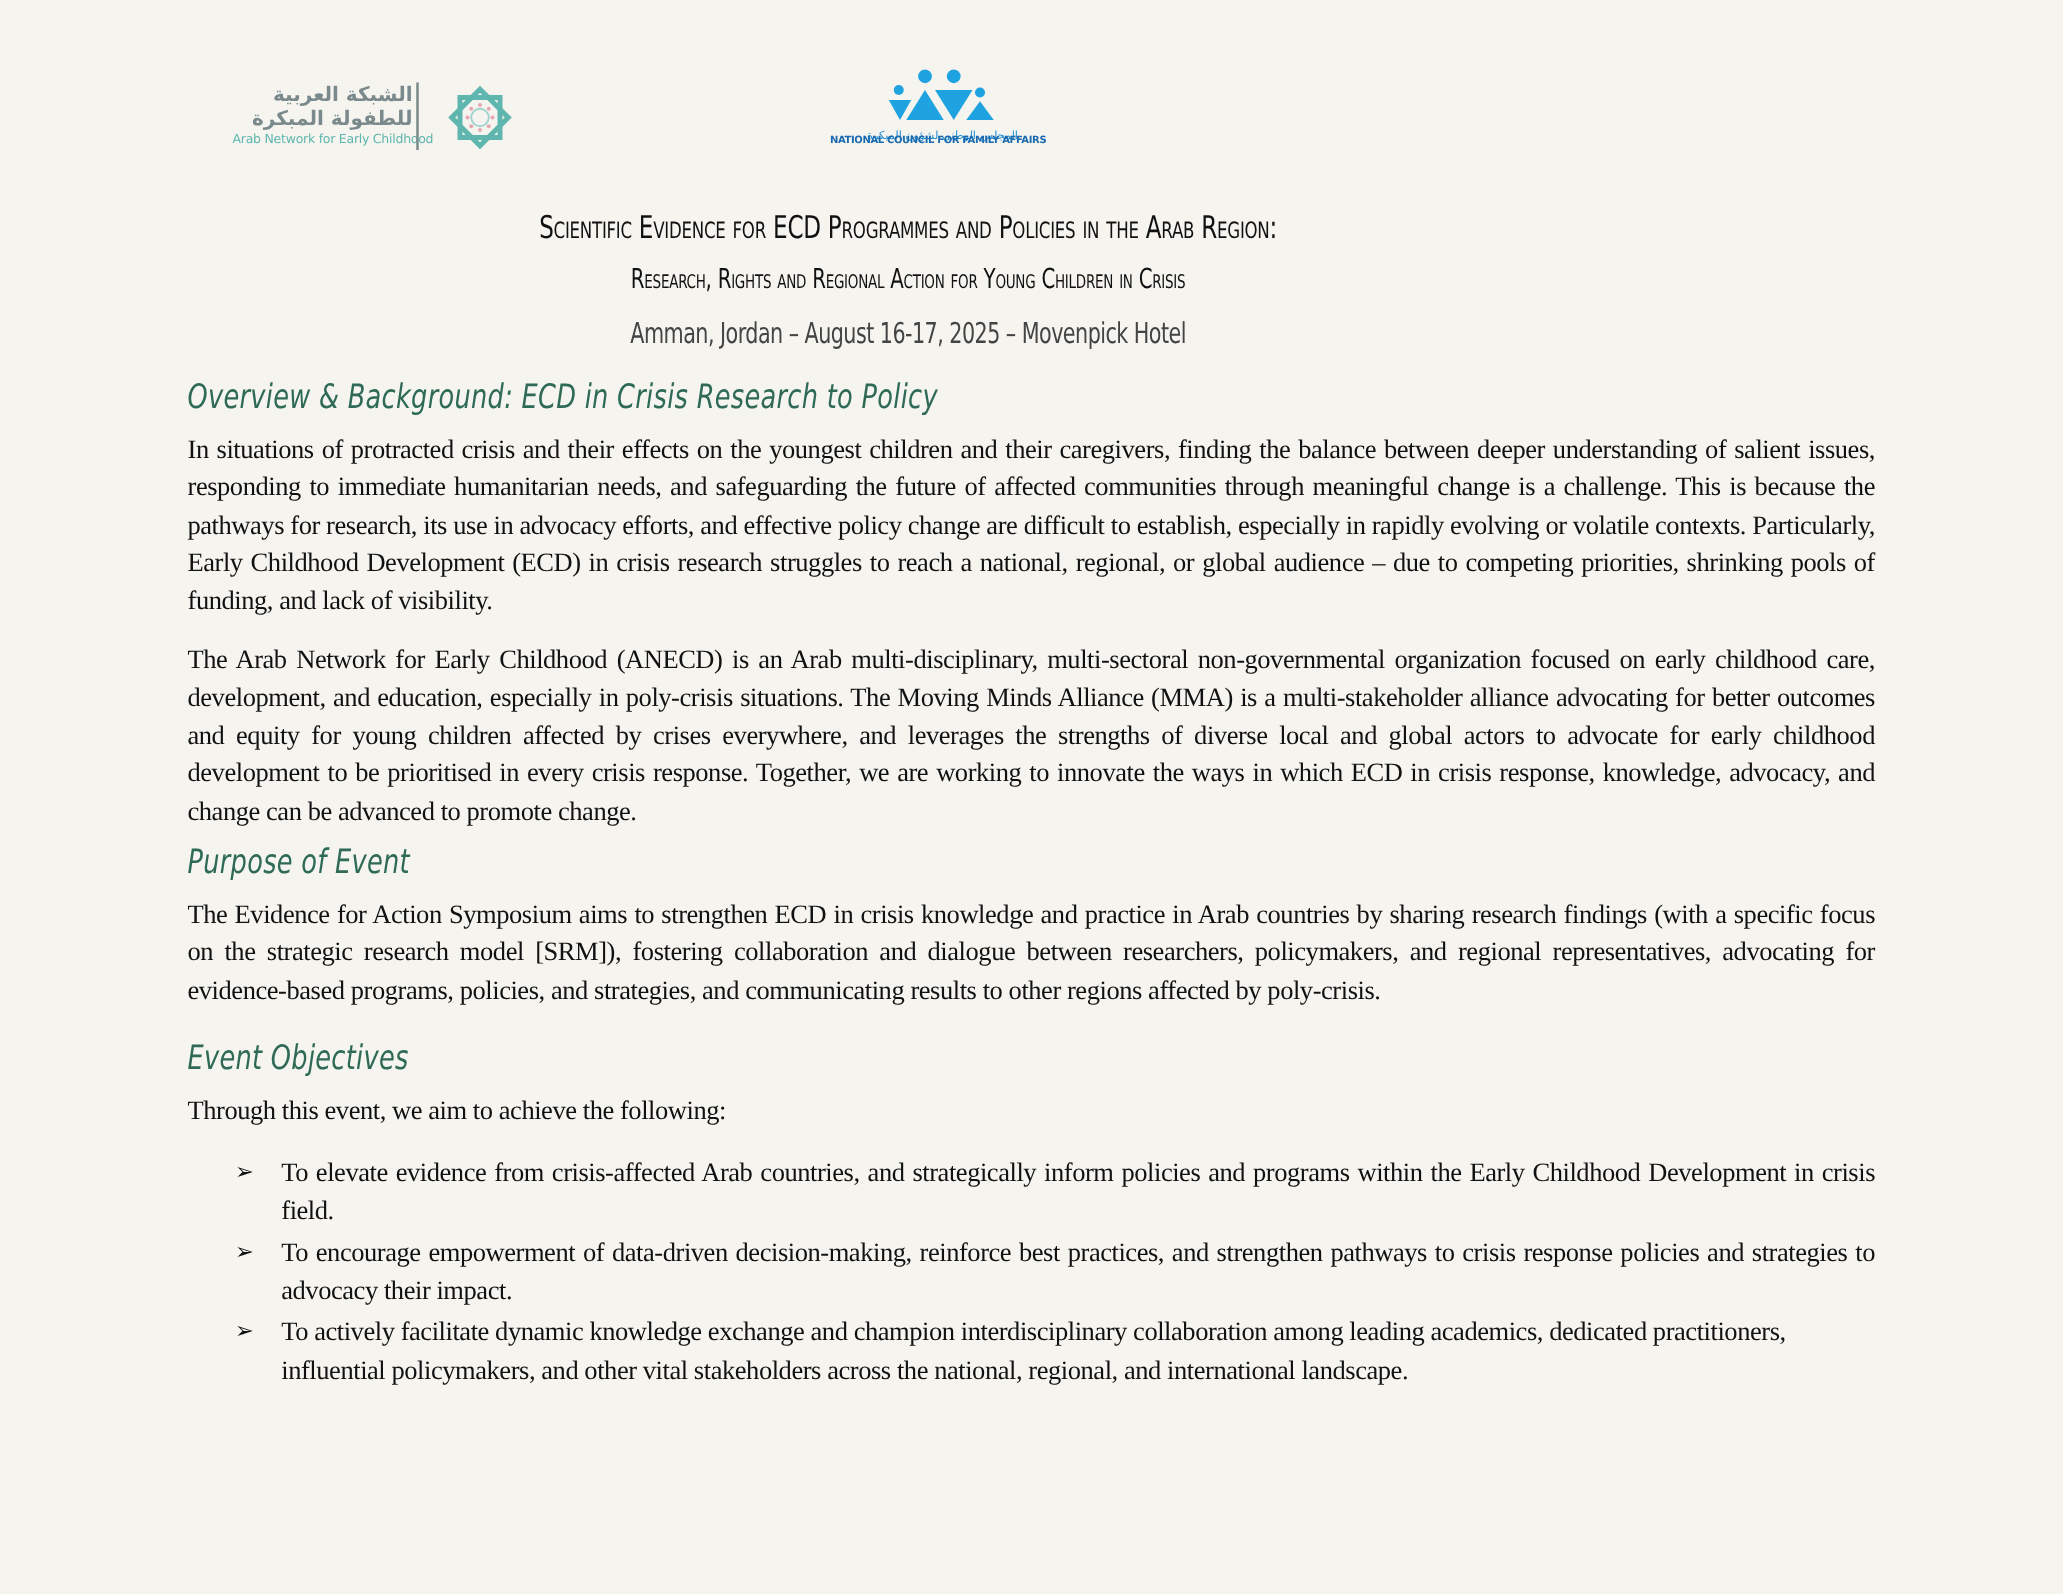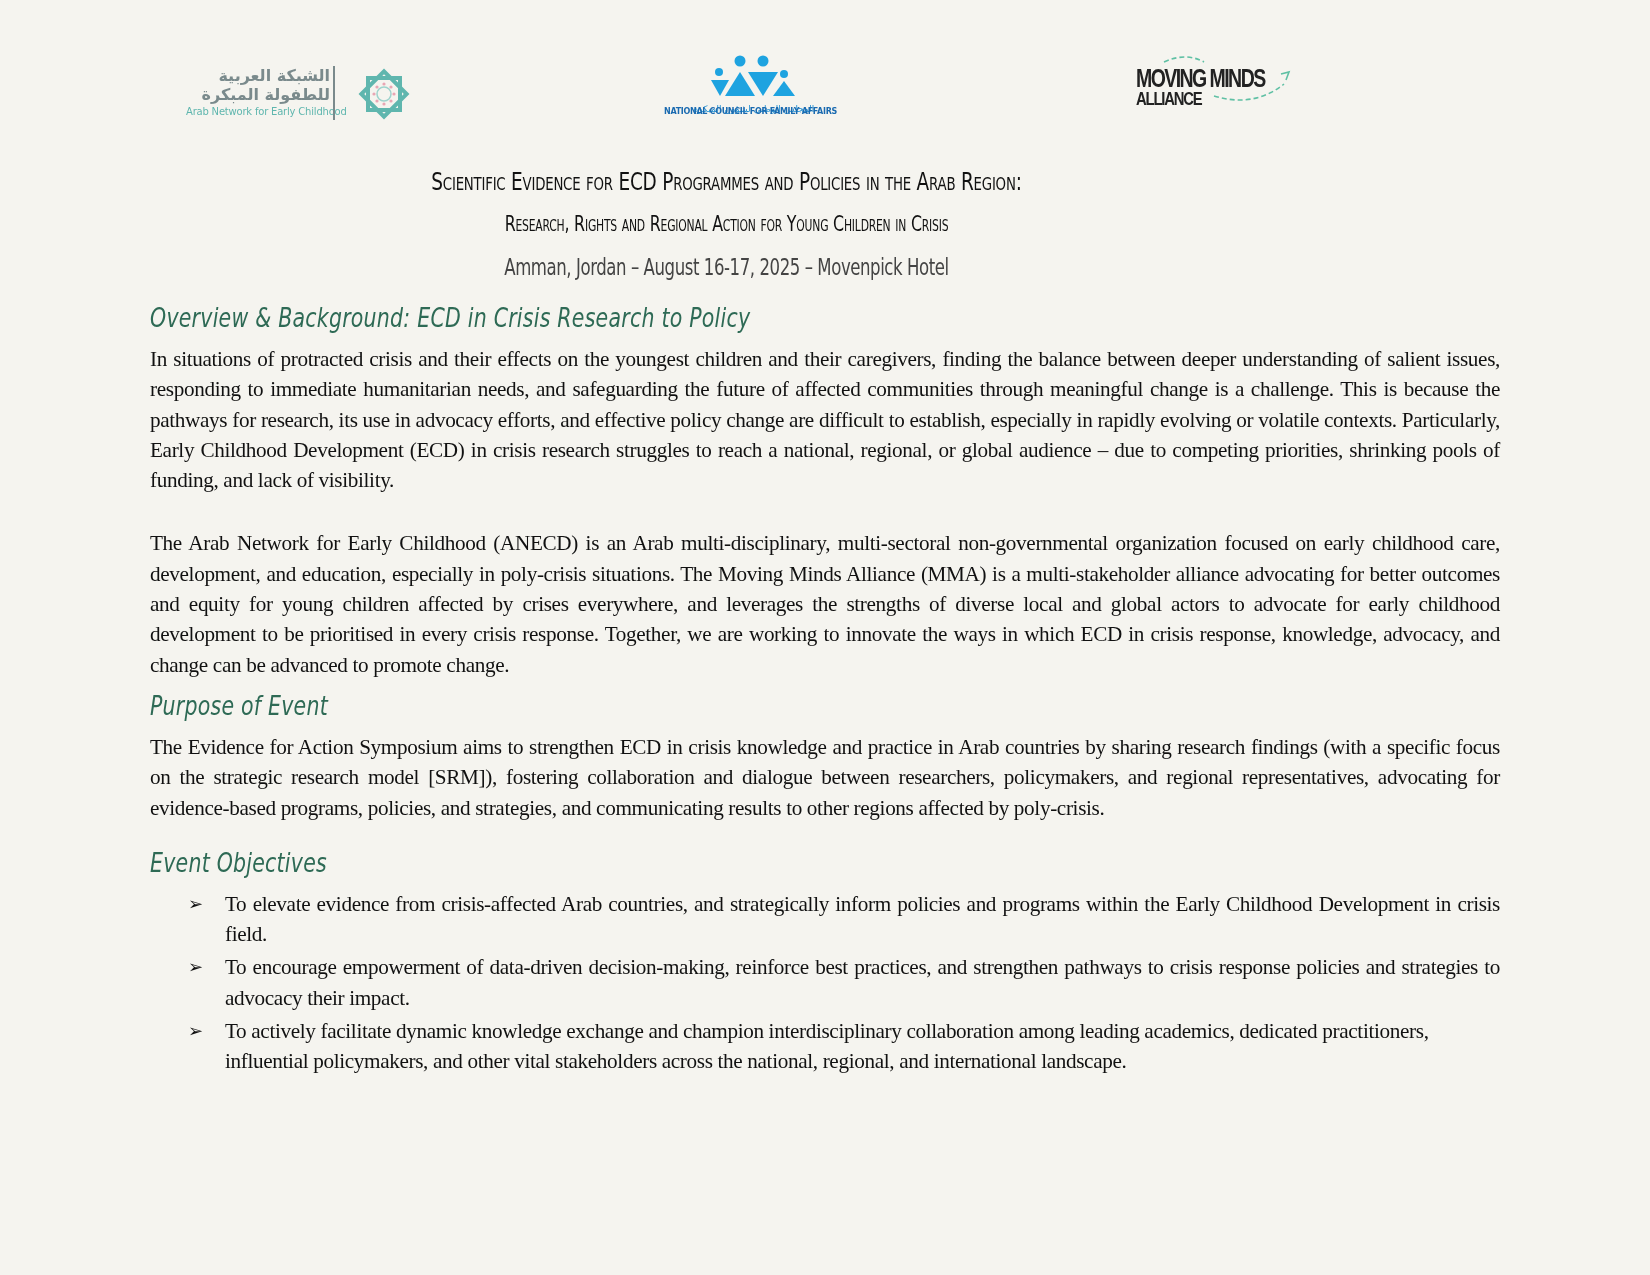--- a/index.html
+++ b/index.html
@@ -43,21 +43,21 @@
     .t-sub { font-family: "DejaVu Sans", sans-serif; font-variant: small-caps; font-size: 22px; color: #111;
       transform: scaleX(0.72); transform-origin: center; white-space: nowrap; line-height: 44px; letter-spacing: -0.3px; }
     .t-loc { font-family: "DejaVu Sans", sans-serif; font-size: 23px; color: #444;
       transform: scaleX(0.72); transform-origin: center; white-space: nowrap; line-height: 42px; letter-spacing: -0.6px; }
 
     .content { position: absolute; left: 150px; top: 298px; width: 1350px; }
     h2 { margin: 0; font-family: "DejaVu Sans", sans-serif; font-weight: normal; font-style: italic; color: #2e6a55;
       font-size: 27px; transform: scaleX(0.76); transform-origin: left; white-space: nowrap; letter-spacing: 0.3px; line-height: 40px; }
     p { margin: 0; font-size: 21.2px; line-height: 30.3px; text-align: justify; letter-spacing: -0.35px; }
     .sec1 h2 { margin-bottom: 6px; }
-    .p1 { margin-bottom: 33px; }
+    .p1 { margin-bottom: 17px; }
     .sec2 { margin-top: 6px; }
     .sec2 h2 { margin-bottom: 6px; }
     .sec3 { margin-top: 20px; }
     .sec3 h2 { margin-bottom: 6px; }
     .intro { margin-bottom: 20px; }
     ul.obj { list-style: none; margin: 0; padding: 0; }
     ul.obj li { position: relative; padding-left: 75px; margin-bottom: 3px; }
     ul.obj li .arrow { position: absolute; left: 38px; top: 0; font-size: 18px; line-height: 30px; font-family: "DejaVu Sans", sans-serif; }
     ul.obj li p.last { text-align: left; }
   </style>
@@ -100,29 +100,20 @@
         <circle cx="53" cy="7" r="5.5"></circle>
         <polygon points="38,18 68,18 53,42"></polygon>
         <circle cx="74" cy="20" r="4"></circle>
         <polygon points="74,27 85,42 63,42"></polygon>
       </g>
     </svg>
     <div class="ar">المجلس الوطني لشؤون المبكرة</div>
     <div class="en">NATIONAL COUNCIL FOR FAMILY AFFAIRS</div>
   </div>
 
-  <div class="logo mma">
-    <svg width="170" height="56" viewBox="0 0 170 56">
-      <path d="M30 8 Q 52 -2 70 8" fill="none" stroke="#5fc0a4" stroke-width="1.6" stroke-dasharray="5 3"></path>
-      <path d="M80 42 Q 120 54 150 30" fill="none" stroke="#5fc0a4" stroke-width="1.6" stroke-dasharray="5 3"></path>
-      <path d="M147 20 L155 18 L152 26" fill="none" stroke="#5fc0a4" stroke-width="1.6"></path>
-    </svg>
-    <div class="t1">MOVING MINDS</div>
-    <div class="t2">ALLIANCE</div>
-  </div>
 </div>
 
 <div class="titles">
   <div class="t-main">Scientific Evidence for ECD Programmes and Policies in the Arab Region:</div>
   <div class="t-sub">Research, Rights and Regional Action for Young Children in Crisis</div>
   <div class="t-loc">Amman, Jordan – August 16-17, 2025 – Movenpick Hotel</div>
 </div>
 
 <div class="content">
   <section class="sec1">
@@ -131,20 +122,21 @@
     <p>The Arab Network for Early Childhood (ANECD) is an Arab multi-disciplinary, multi-sectoral non-governmental organization focused on early childhood care, development, and education, especially in poly-crisis situations. The Moving Minds Alliance (MMA) is a multi-stakeholder alliance advocating for better outcomes and equity for young children affected by crises everywhere, and leverages the strengths of diverse local and global actors to advocate for early childhood development to be prioritised in every crisis response. Together, we are working to innovate the ways in which ECD in crisis response, knowledge, advocacy, and change can be advanced to promote change.</p>
   </section>
 
   <section class="sec2">
     <h2>Purpose of Event</h2>
     <p>The Evidence for Action Symposium aims to strengthen ECD in crisis knowledge and practice in Arab countries by sharing research findings (with a specific focus on the strategic research model [SRM]), fostering collaboration and dialogue between researchers, policymakers, and regional representatives, advocating for evidence-based programs, policies, and strategies, and communicating results to other regions affected by poly-crisis.</p>
   </section>
 
   <section class="sec3">
     <h2>Event Objectives</h2>
+    <p class="intro">Through this event, we aim to achieve the following:</p>
     <ul class="obj">
       <li>
         <span class="arrow">➢</span>
         <p>To elevate evidence from crisis-affected Arab countries, and strategically inform policies and programs within the Early Childhood Development in crisis field.</p>
       </li>
       <li>
         <span class="arrow">➢</span>
         <p>To encourage empowerment of data-driven decision-making, reinforce best practices, and strengthen pathways to crisis response policies and strategies to advocacy their impact.</p>
       </li>
       <li>

